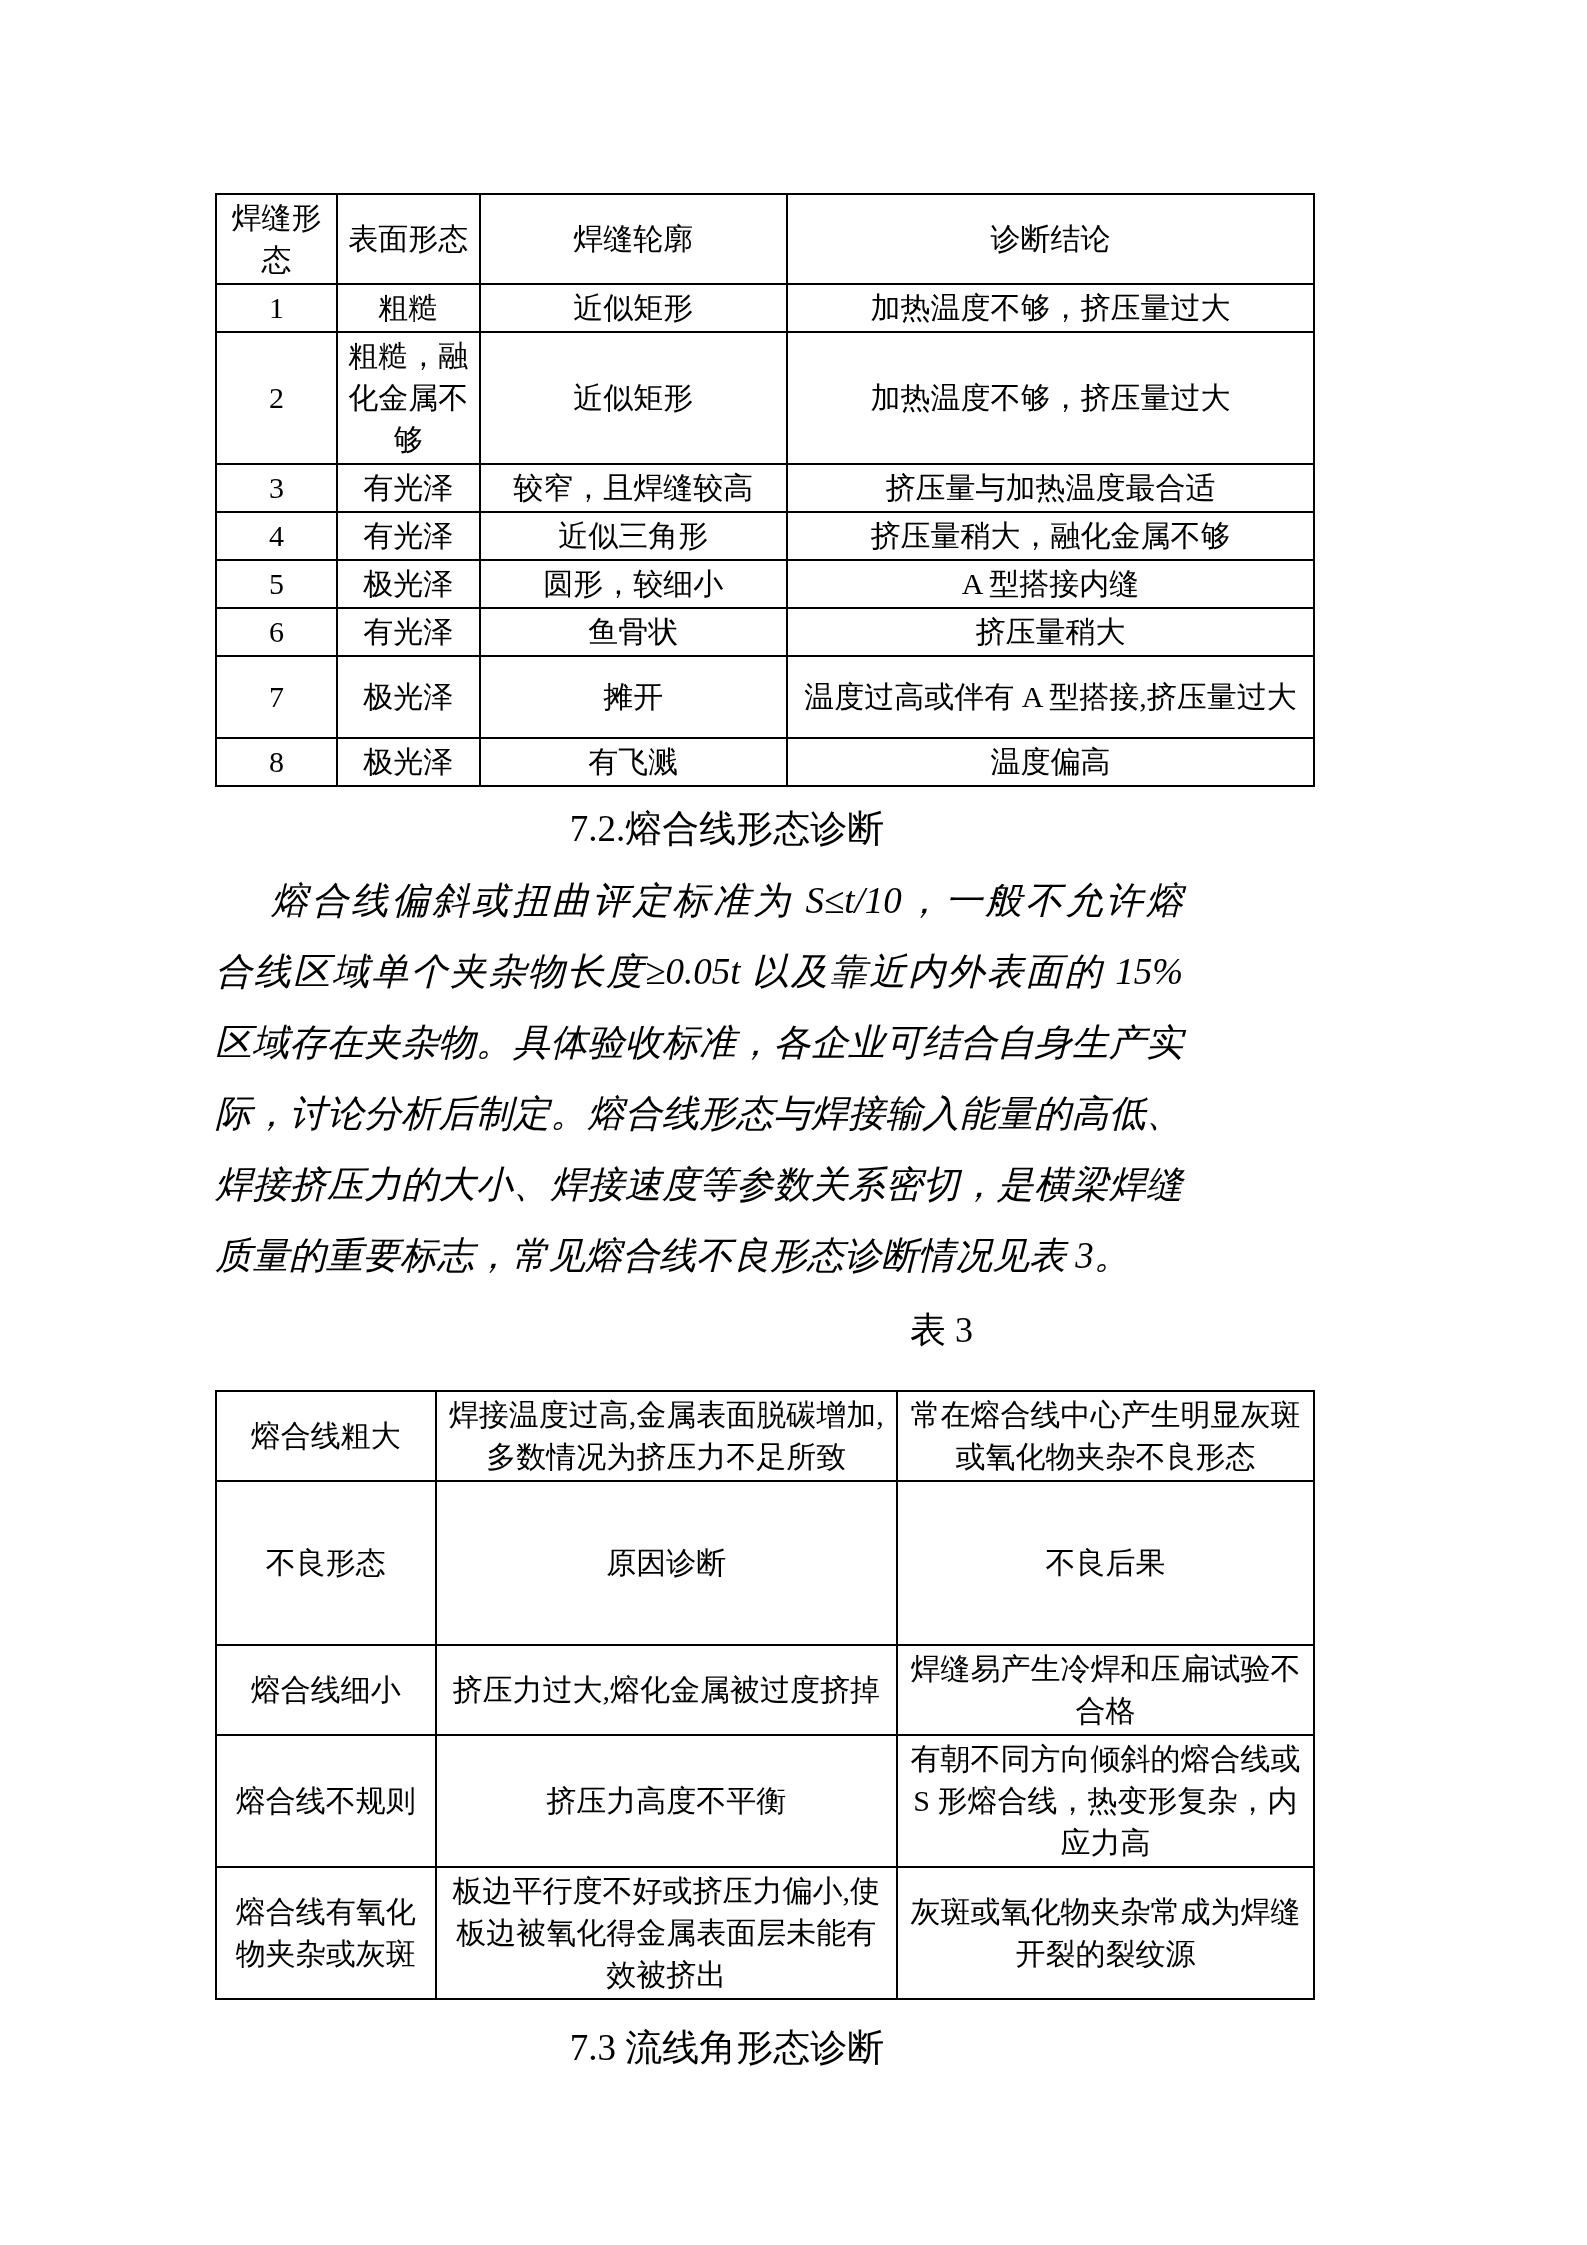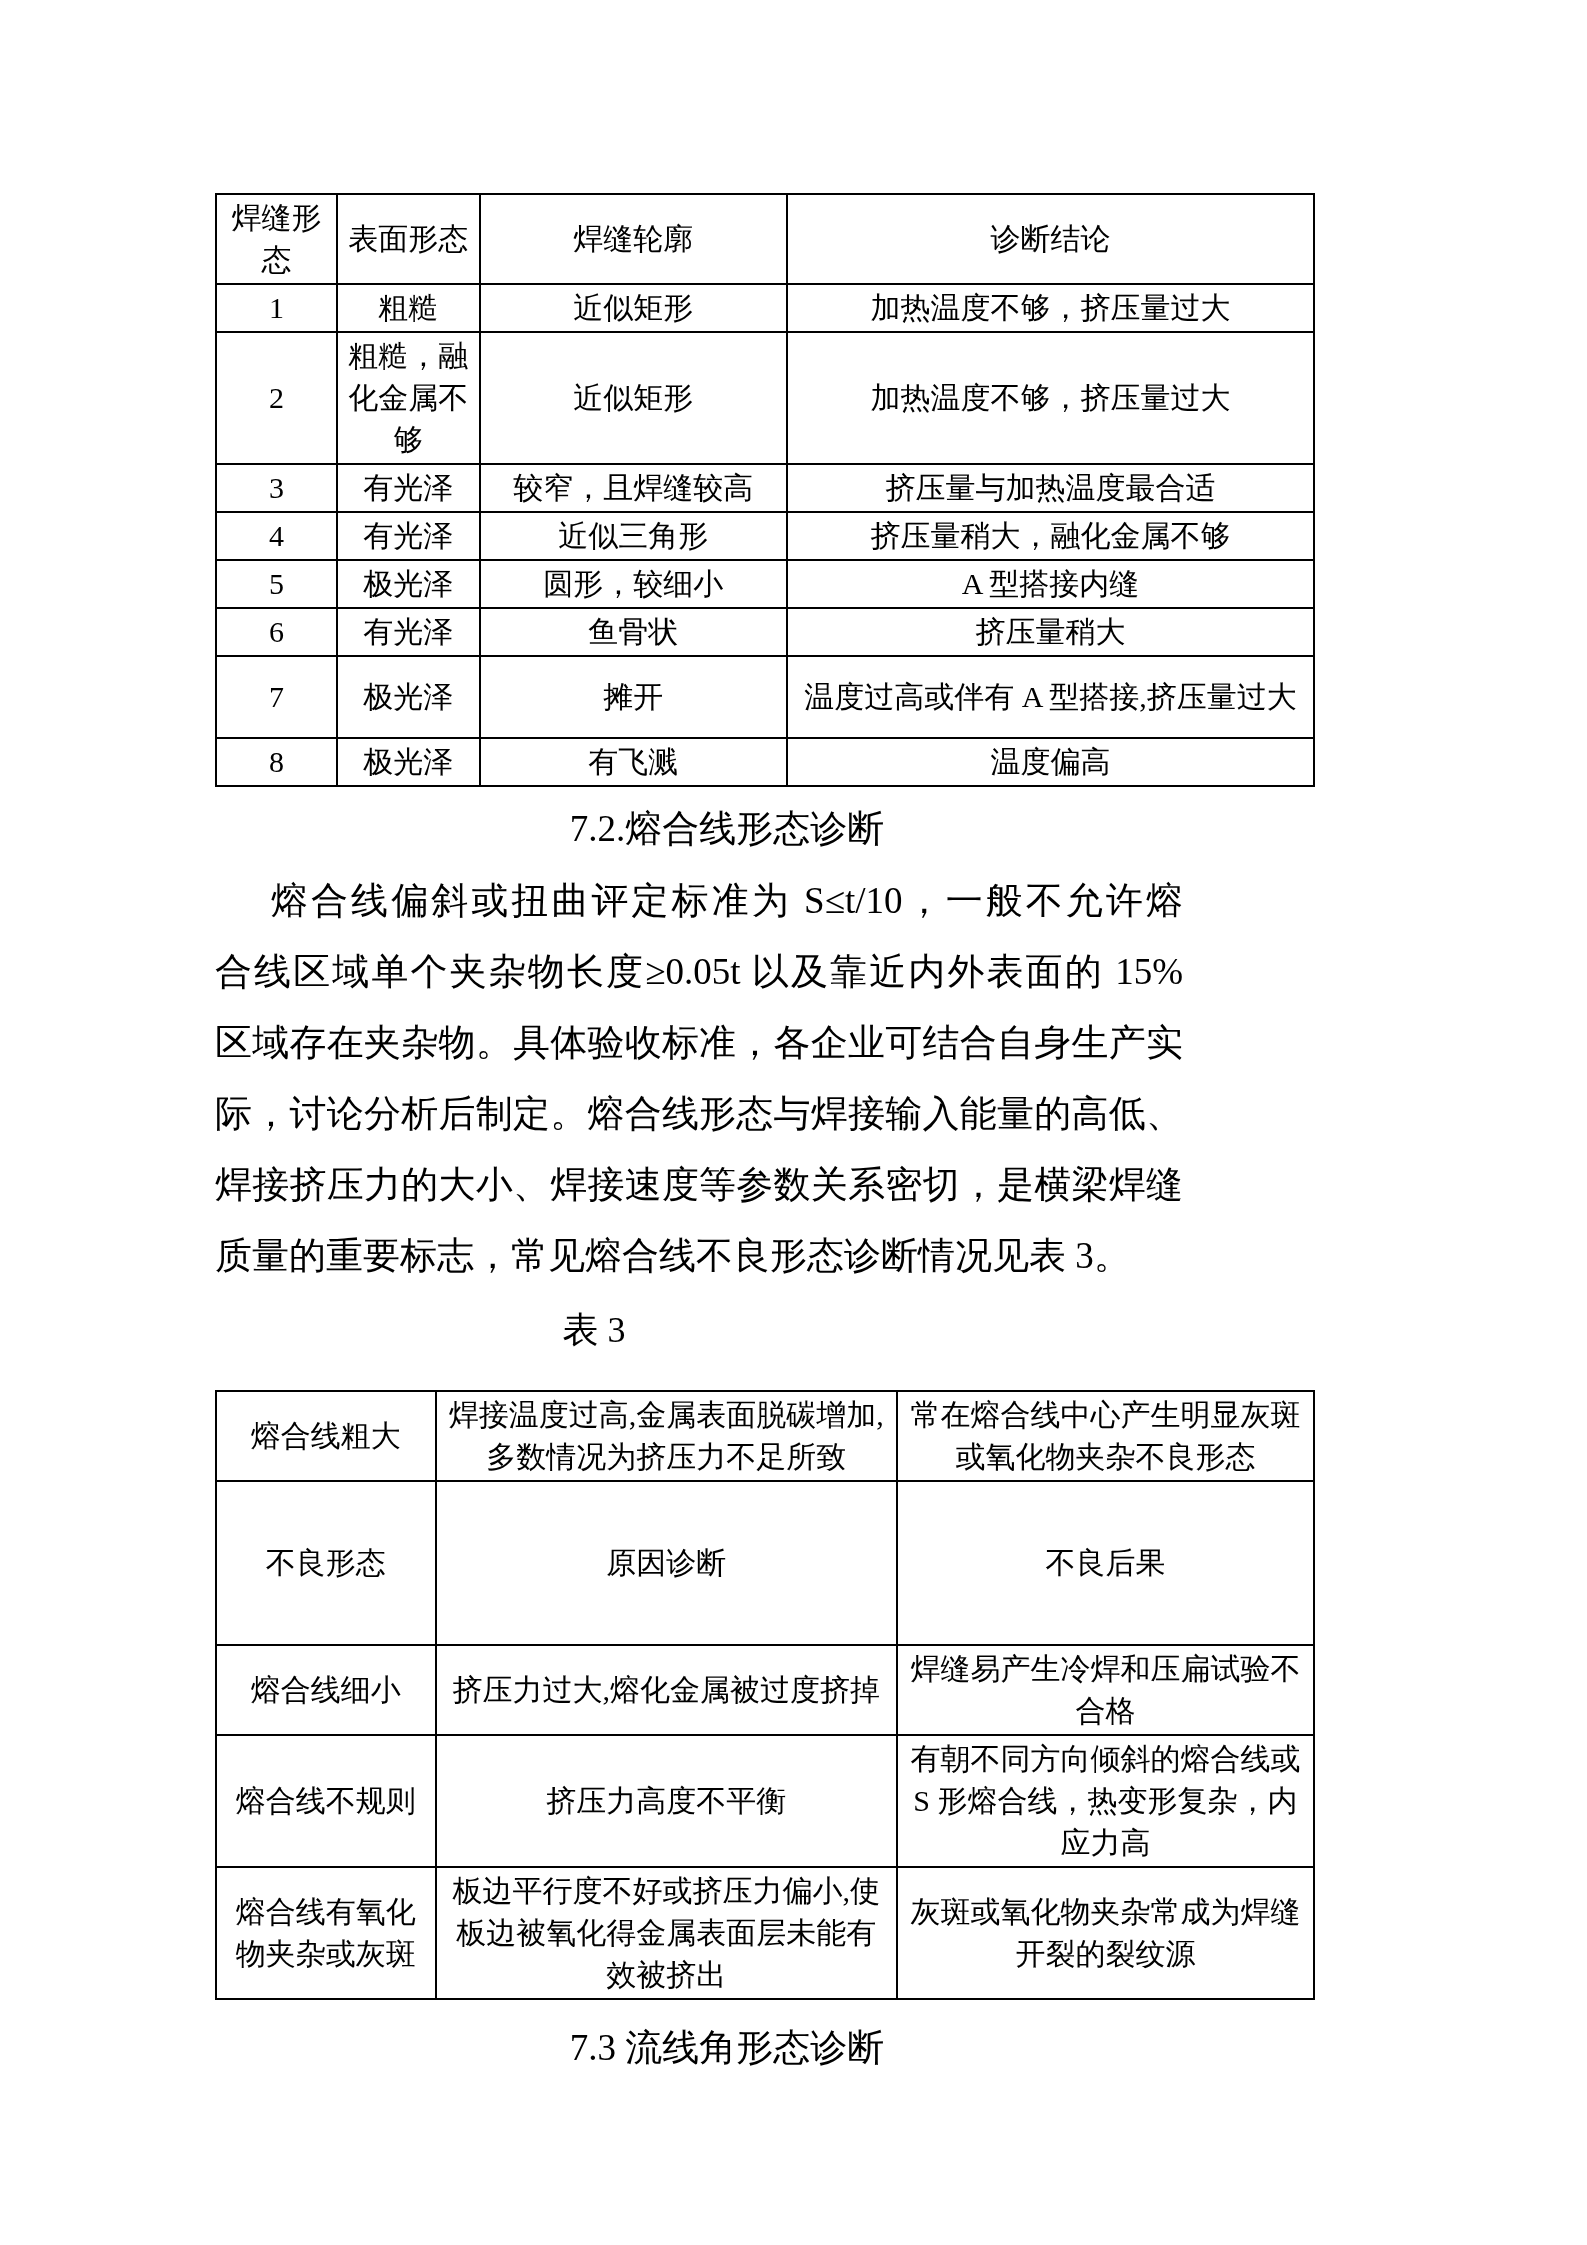--- a/index.html
+++ b/index.html
@@ -49,27 +49,28 @@
   .heading {
     font-size: 37px;
     line-height: 72px;
     padding-left: 56px;
     margin-top: 6px;
     text-align: center;
   }
   .line {
     font-size: 37px;
     line-height: 71px;
+    font-style: italic;
   }
   .indent { text-indent: 56px; }
   .j { text-align: justify; text-align-last: justify; }
   .tlabel {
     font-size: 36px;
     line-height: 70px;
-    text-align: center;
+    text-align: right;
     padding-right: 210px;
     margin-top: 4px;
   }
   .heading2 { margin-top: 12px; }
 </style>
 </head>
 <body>
 
 <div class="page">
 

